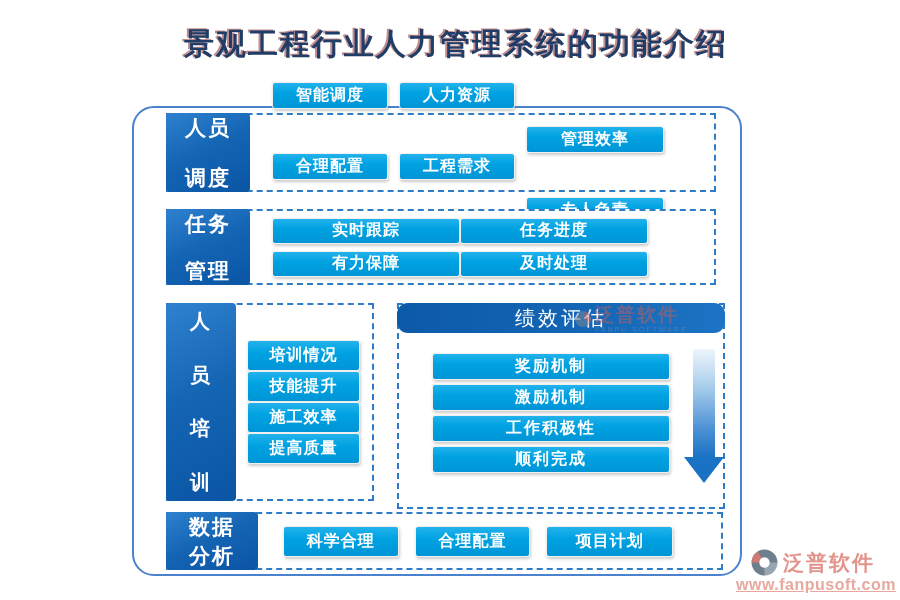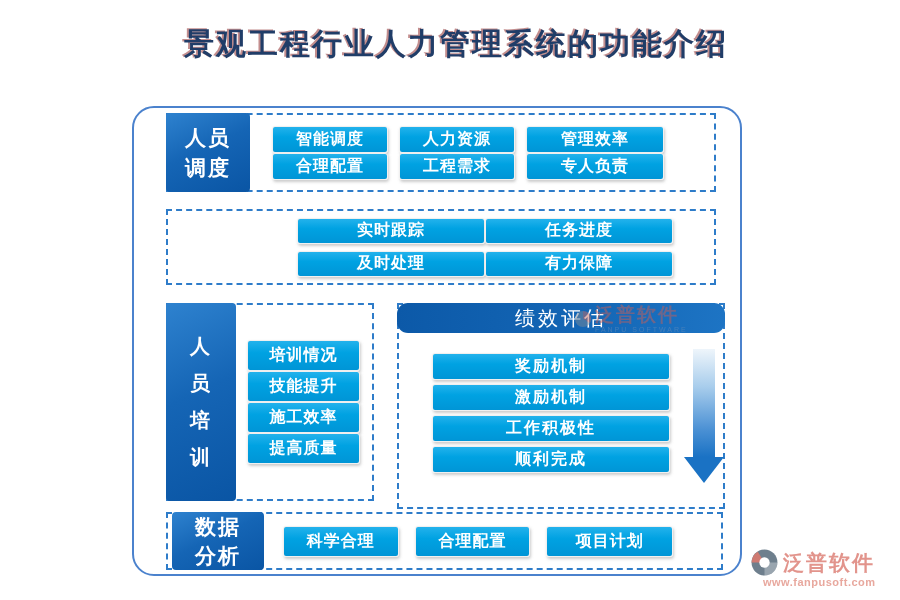--- a/index.html
+++ b/index.html
@@ -21,41 +21,41 @@
   #sec-scheduling{left:166px;top:113px;width:550px;height:79px;}
   #sec-task{left:166px;top:209px;width:550px;height:76px;}
   #sec-training{left:166px;top:303px;width:208px;height:198px;}
   #panel{left:397px;top:303px;width:328px;height:206px;}
   #sec-analysis{left:166px;top:512px;width:557px;height:58px;}
 
   
   .sec-head{position:absolute;left:-2px;top:-2px;height:calc(100% + 4px);width:84px;
             background:linear-gradient(155deg,#2e82cf 0%,#1565b5 45%,#0a55a4 100%);
             border-radius:4px;color:#fff;font-weight:bold;font-size:21px;
-            display:flex;flex-direction:column;align-items:center;justify-content:center;
+            display:flex;flex-direction:column;align-items:center;justify-content:space-between;
             line-height:1.4;letter-spacing:2px;box-sizing:border-box;}
   #sec-training .sec-head{width:70px;font-size:20px;line-height:1.85;}
-  #sec-analysis .sec-head{width:92px;margin-left:6px;}
+  #sec-analysis .sec-head{width:92px;}
 
   
   .btn{background:linear-gradient(180deg,#23b2ec 0%,#00a2e2 40%,#0095d6 100%);
        border:1px solid #f0f0f0;border-radius:3px;
        box-shadow:1px 2px 3px rgba(110,110,110,0.35);
        color:#fff;font-weight:bold;font-size:16px;letter-spacing:1px;
        display:flex;align-items:center;justify-content:center;box-sizing:border-box;}
 
   .sched-content{position:absolute;left:104px;right:50px;top:0;bottom:0;
                  display:flex;flex-direction:column;justify-content:center;gap:0;}
   .sched-row{display:flex;justify-content:space-between;}
   .sched-row .btn{height:27px;width:116px;}
-  .sched-row .btn.wide{width:138px;}
+  .sched-row .btn.wide{width:138px;margin-top:44px;}
 
   .task-content{position:absolute;left:104px;right:41px;top:0;bottom:0;
                 display:flex;flex-direction:column;justify-content:center;gap:7px;}
-  .task-row{display:flex;justify-content:flex-end;}
+  .task-row{display:flex;justify-content:flex-start;}
   .task-row .btn{height:26px;width:188px;}
 
   .train-content{position:absolute;left:79px;top:0;bottom:0;
                  display:flex;flex-direction:column;justify-content:center;}
   .train-content .btn{width:113px;height:31px;}
 
   
   .panel-head{position:absolute;left:-2px;right:-2px;top:-2px;height:30px;
               background:linear-gradient(90deg,#0c59a8 0%,#1467b6 60%,#1d74c4 100%);
               color:#fff;font-weight:normal;font-size:20px;letter-spacing:3px;
@@ -78,22 +78,22 @@
   .watermark .wm-dot{width:16px;height:16px;border-radius:50%;
                      background:conic-gradient(#c96f66 0 120deg,#7b8a99 120deg 360deg);}
   .wm-col{display:flex;flex-direction:column;line-height:1;}
   .wm-brand{font-size:19px;font-weight:bold;color:#c65f58;letter-spacing:2px;}
   .wm-sub{font-size:7px;color:#6f8fb8;letter-spacing:2px;margin-top:2px;}
 
   
   .logo-mark{position:absolute;left:750px;top:548px;width:29px;height:29px;}
   .logo-brand{position:absolute;left:783px;top:549px;font-size:21px;font-weight:bold;
               color:#e2948c;letter-spacing:2px;font-family:"Liberation Serif","DejaVu Serif",serif;}
-  .logo-url{position:absolute;left:763px;top:576px;font-size:11px;color:#e8a89e;
-            font-weight:bold;letter-spacing:0.5px;}
+  .logo-url{position:absolute;left:736px;top:576px;font-size:16px;color:#e8a89e;
+            font-weight:bold;letter-spacing:0.5px;text-decoration:underline;}
 </style>
 </head>
 <body>
 
 <div id="canvas">
 
   <div class="title">景观工程行业人力管理系统的功能介绍</div>
 
   <div class="outer"></div>
 
@@ -110,28 +110,32 @@
       </div>
       <div class="sched-row">
         <div class="btn">合理配置</div>
         <div class="btn">工程需求</div>
         <div class="btn wide">专人负责</div>
       </div>
     </div>
   </div>
 
   <div class="section" id="sec-task">
+    <div class="sec-head">
+      <span>任务</span>
+      <span>管理</span>
+    </div>
     <div class="task-content">
       <div class="task-row">
         <div class="btn">实时跟踪</div>
         <div class="btn">任务进度</div>
       </div>
       <div class="task-row">
+        <div class="btn">有力保障</div>
         <div class="btn">及时处理</div>
-        <div class="btn">有力保障</div>
       </div>
     </div>
   </div>
 
   <div class="section" id="sec-training">
     <div class="sec-head">
       <span>人</span>
       <span>员</span>
       <span>培</span>
       <span>训</span>

